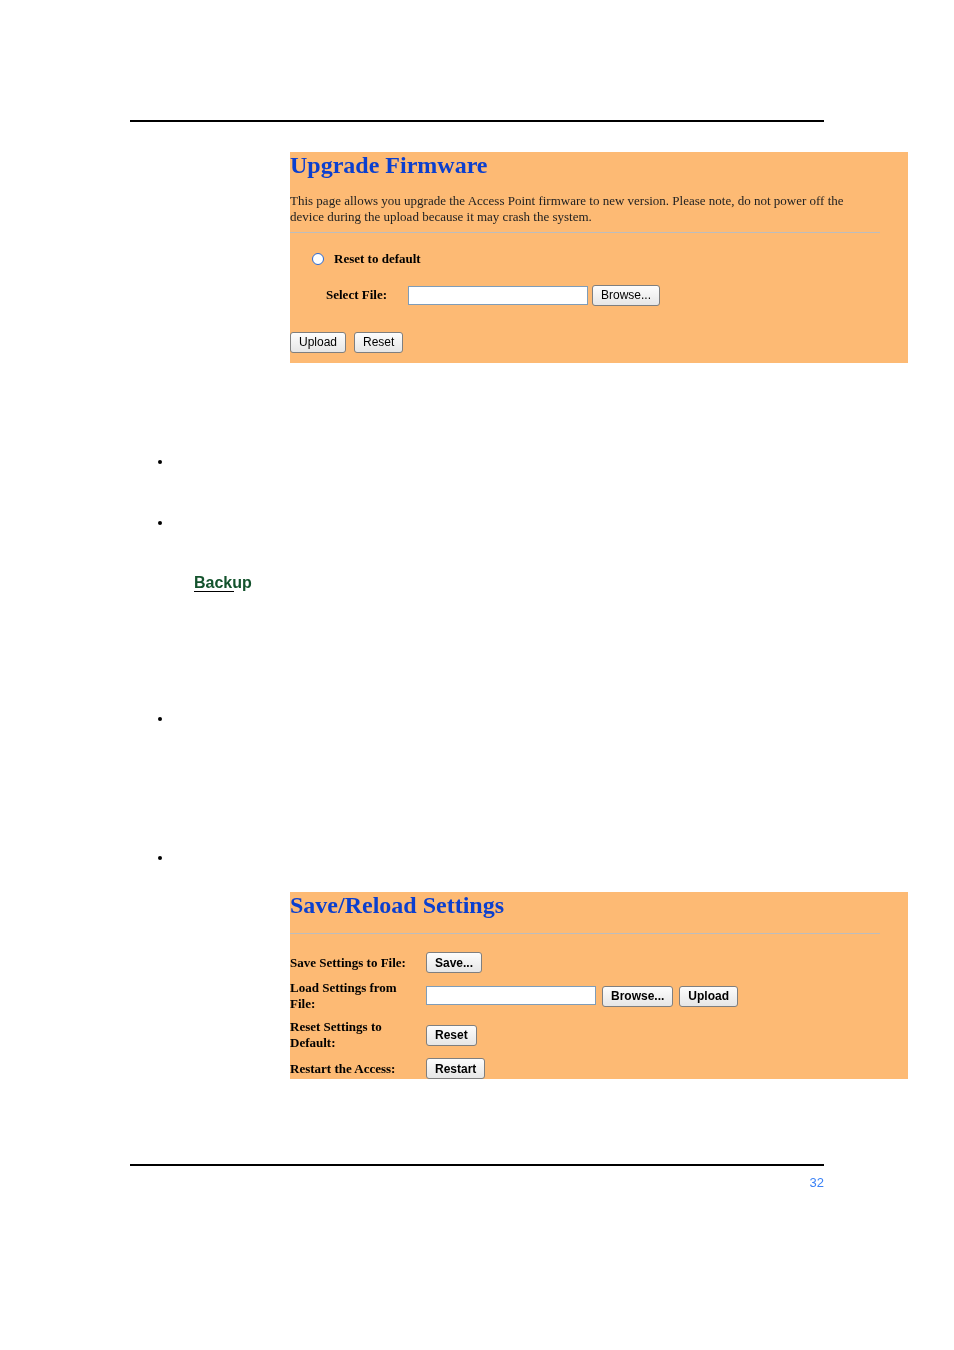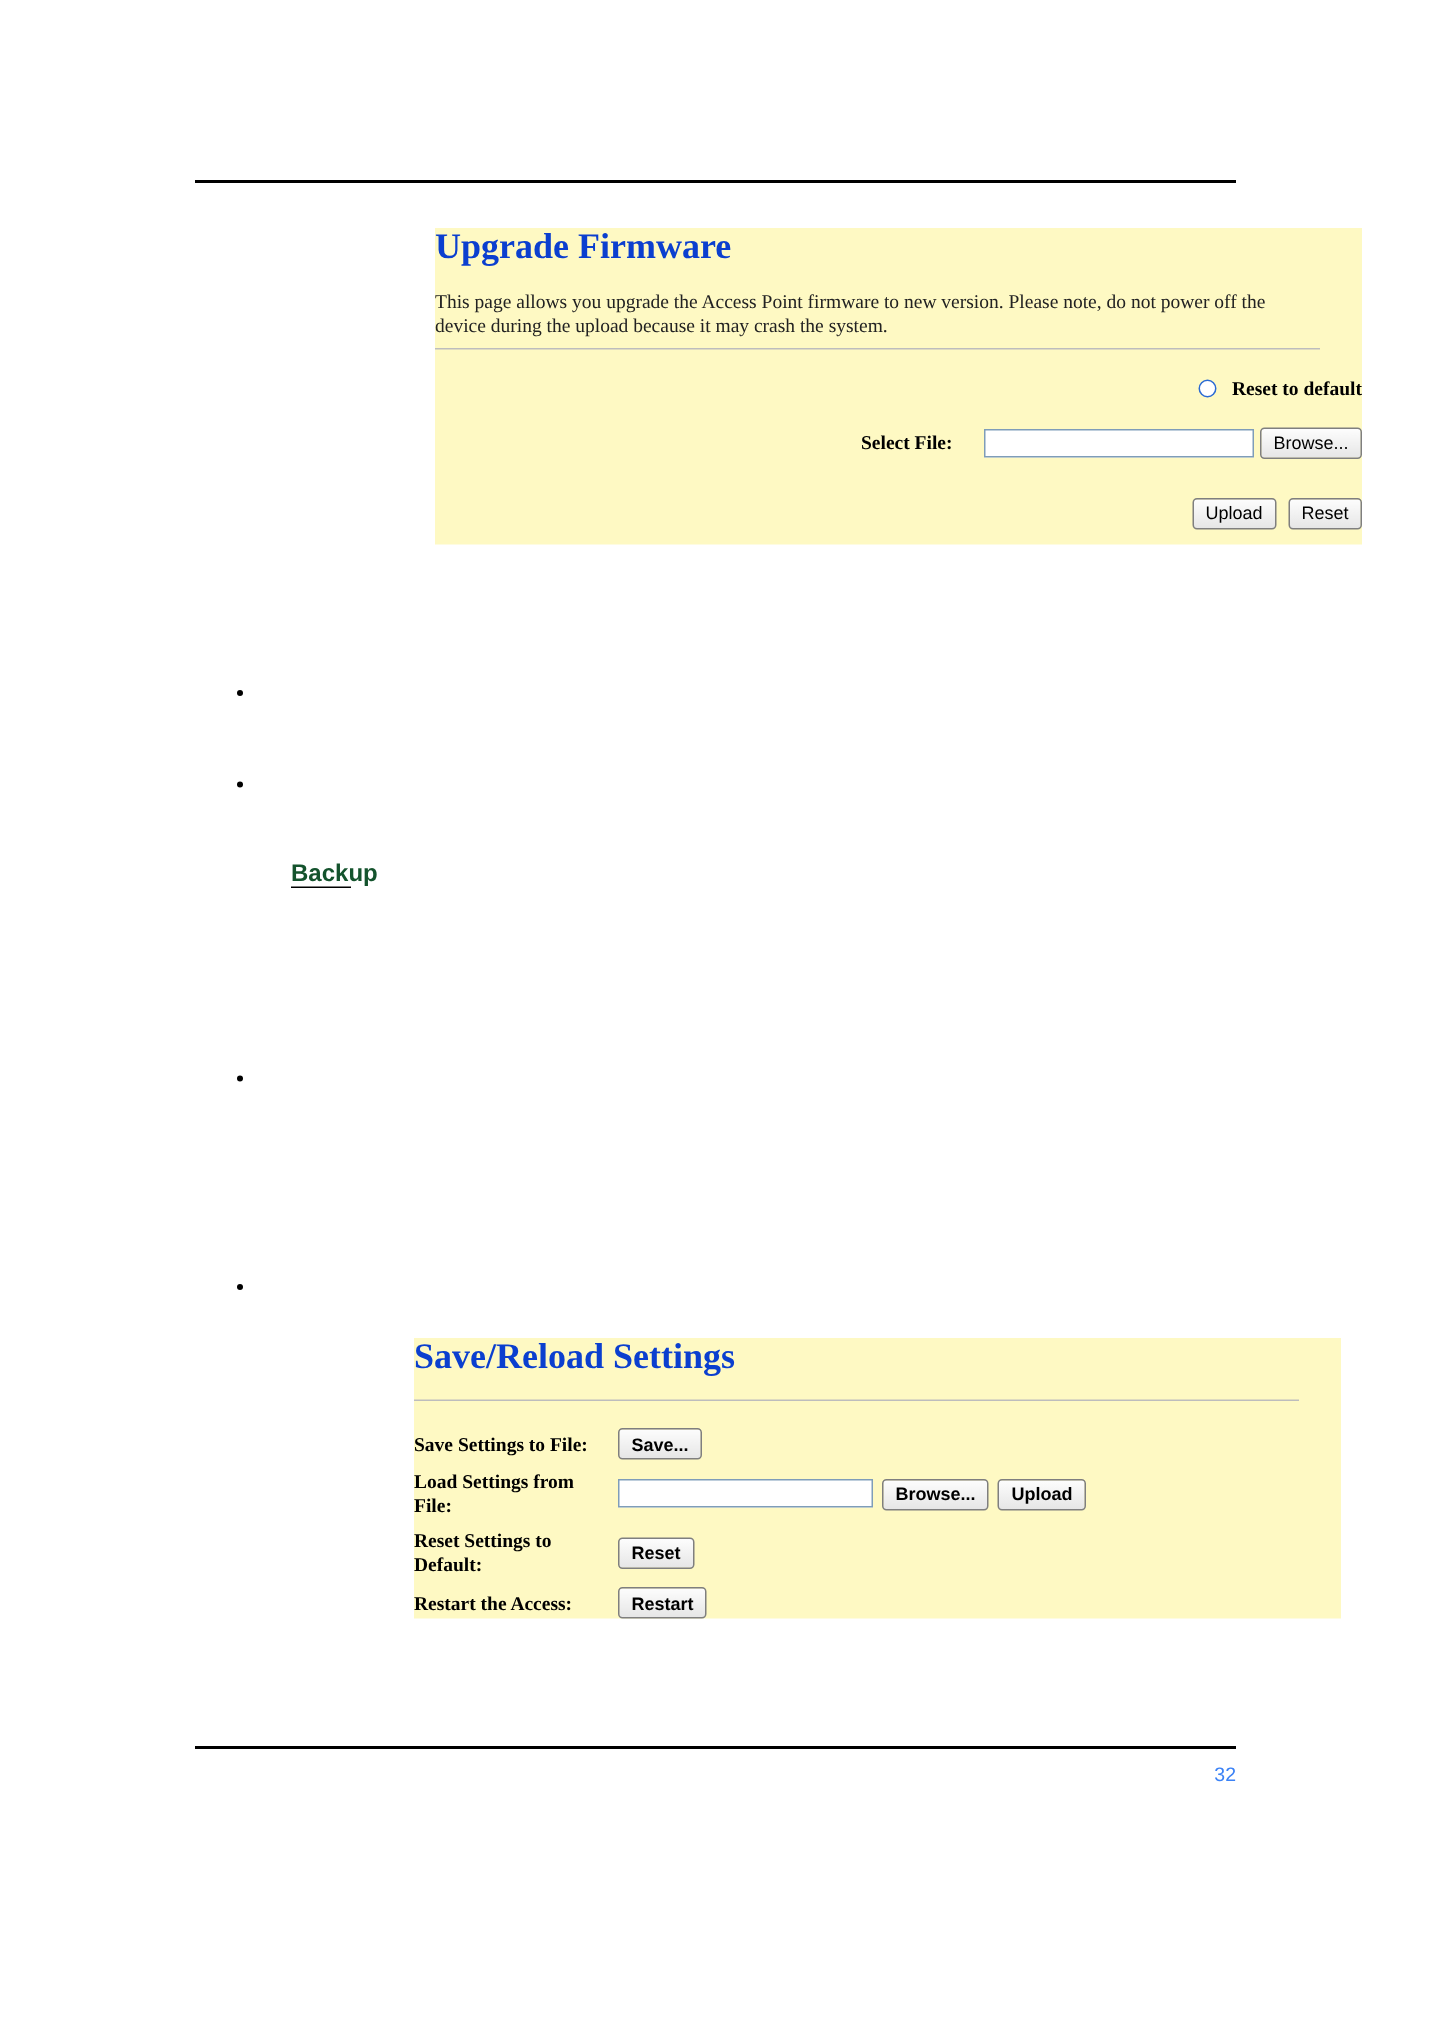--- a/index.html
+++ b/index.html
@@ -28,24 +28,24 @@
   .page-num {
     position: absolute;
     right: 130px;
     top: 1175px;
     font-size: 13px;
     font-family: Arial, sans-serif;
     color: #3b82f6;
   }
   .shot {
     position: absolute;
-    background: #fef9c3;
+    background: #fdba74;
   }
   .shot1 { left: 290px; top: 152px; width: 618px; }
-  .shot2 { left: 276px; top: 892px; width: 618px; }
+  .shot2 { left: 290px; top: 892px; width: 618px; }
   .shot-title {
     font-family: "Times New Roman", serif;
     font-weight: bold;
     font-size: 24px;
     color: #0b3fcf;
     margin-bottom: 14px;
   }
   .shot-desc {
     font-family: "Times New Roman", serif;
     font-size: 13px;
@@ -59,21 +59,20 @@
     margin: 6px 0 18px 0;
     max-width: 590px;
   }
   .form-row {
     font-family: "Times New Roman", serif;
     font-size: 13px;
     color: #000;
     margin: 10px 0;
     display: flex;
     align-items: center;
-    justify-content: flex-end;
   }
   .radio {
     width: 12px; height: 12px; border: 1px solid #2a6ad3; border-radius: 50%;
     display: inline-flex; align-items: center; justify-content: center;
     margin: 0 10px 0 22px; background: #fff;
   }
   .radio.selected::after {
     content: ""; width: 6px; height: 6px; background: #2a6ad3; border-radius: 50%;
   }
   .opt-label { font-weight: bold; font-size: 13px; }

